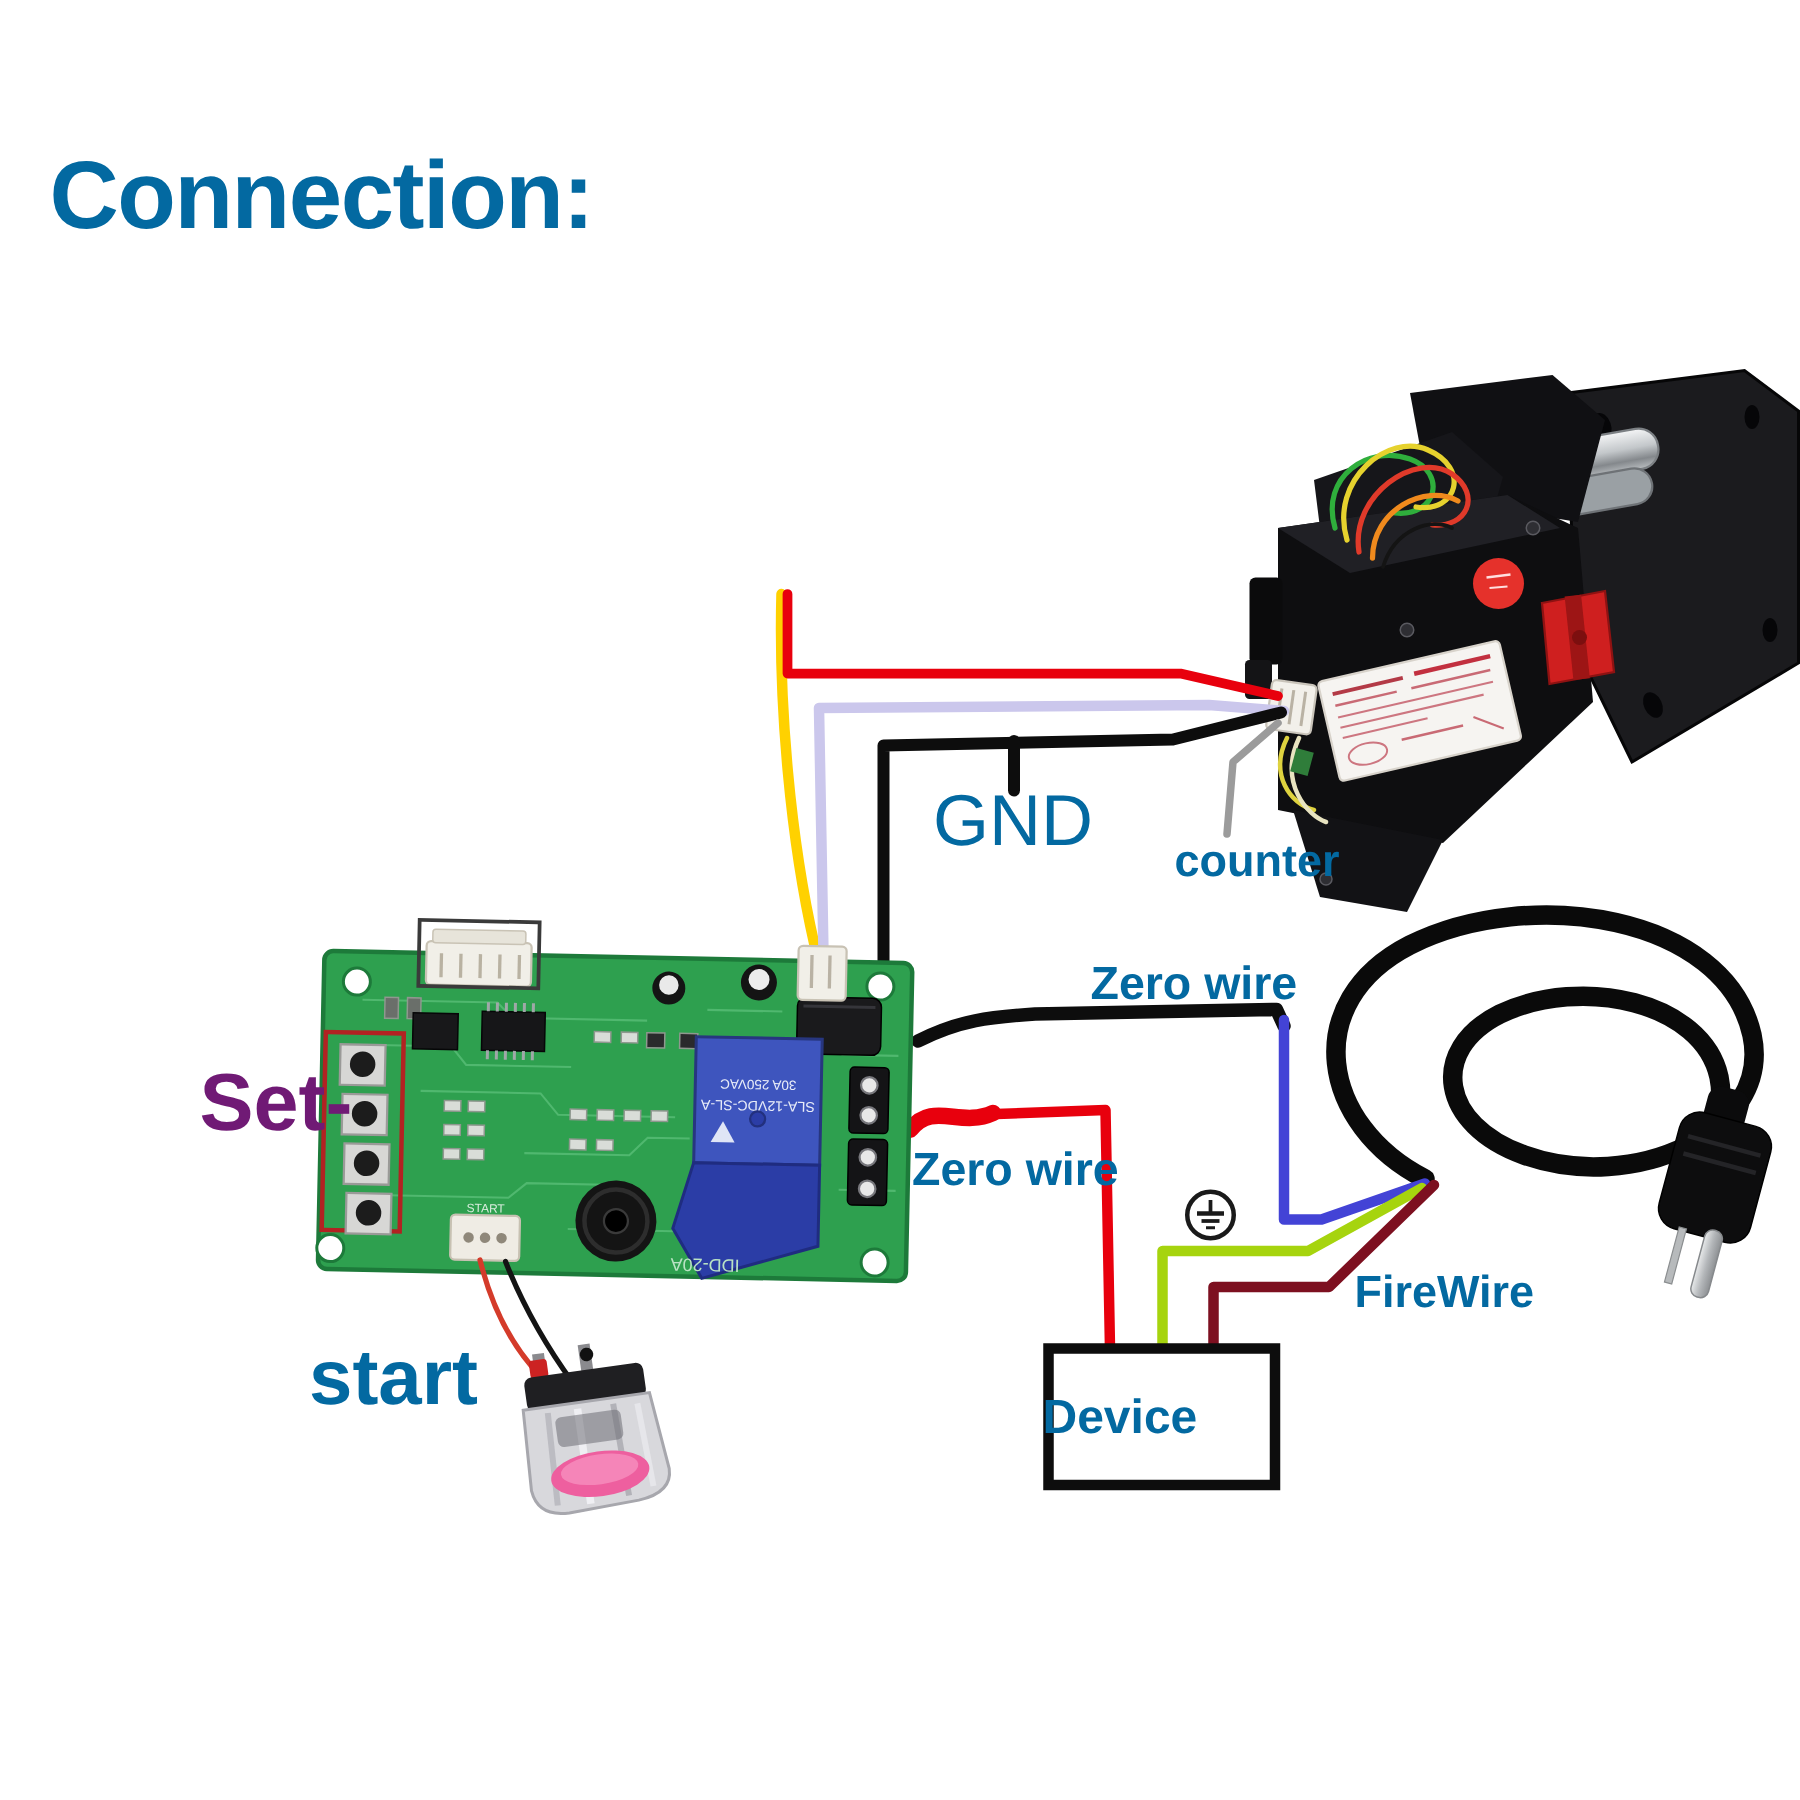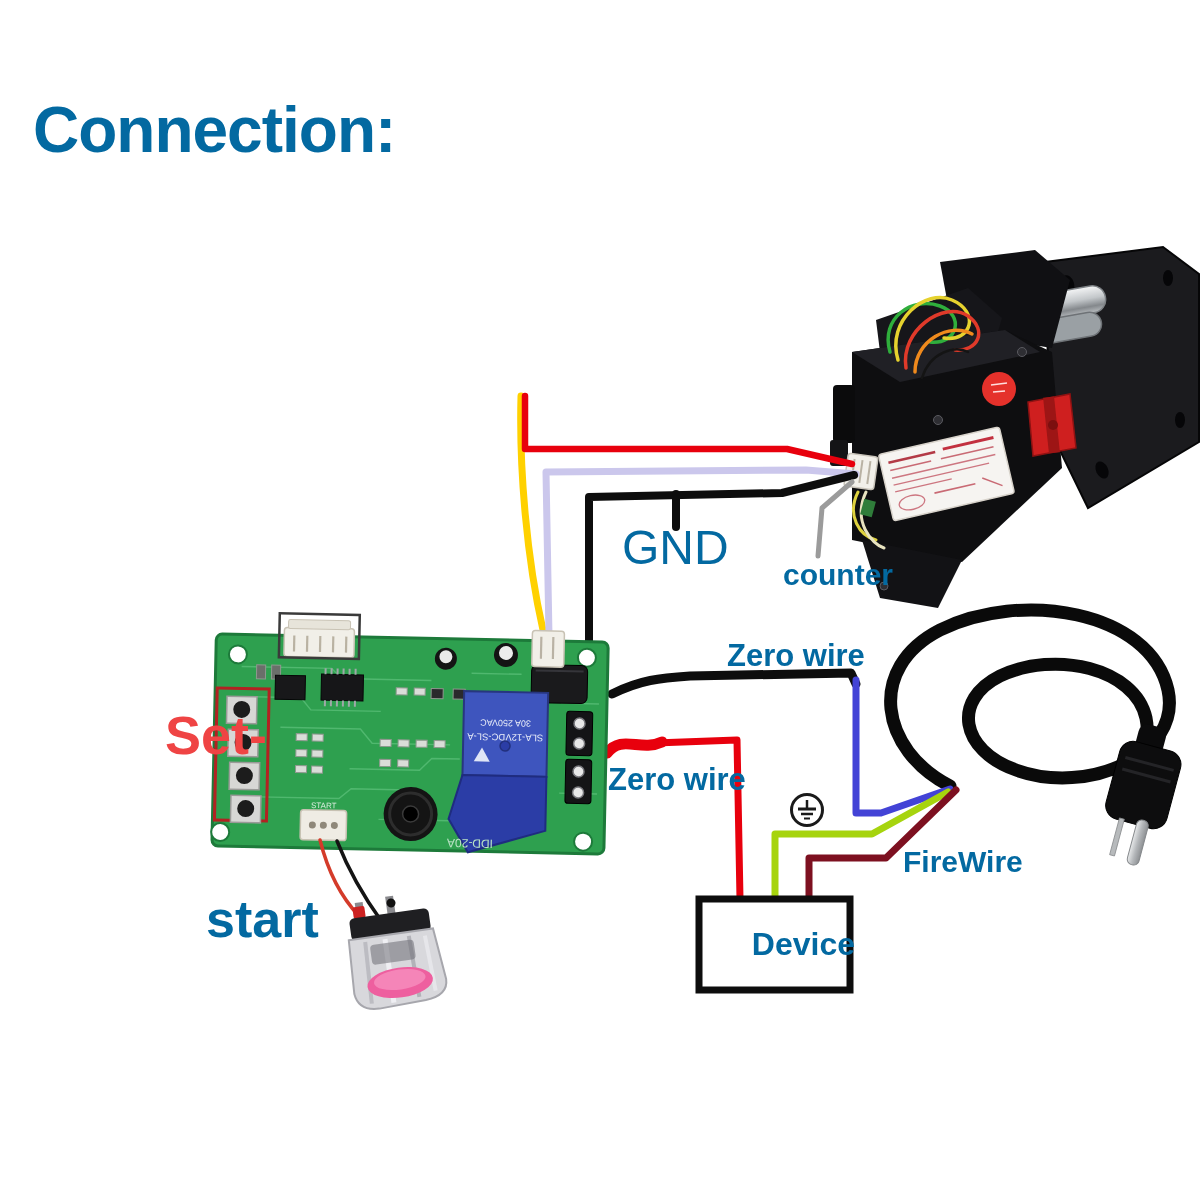--- a/index.html
+++ b/index.html
@@ -5,25 +5,25 @@
   html,body{margin:0;padding:0;background:#fff;}
   .stage{position:relative;width:1200px;height:1200px;background:#ffffff;overflow:hidden;
          font-family:"Liberation Sans",sans-serif;}
   .stage svg{position:absolute;left:0;top:0;}
   .label{position:absolute;color:#0369a1;font-weight:600;white-space:nowrap;line-height:1;}
   .title{font-size:64px;font-weight:700;letter-spacing:-1px;}
   .lbl-dc12v{font-size:50px;font-weight:700;}
   .lbl-gnd{font-size:48px;font-weight:400;}
   .lbl-counter{font-size:30px;}
   .lbl-unavailable{font-size:35px;}
-  .lbl-set{font-size:54px;font-weight:700;color:#ef4444;margin-left:32px;}
+  .lbl-set{font-size:54px;font-weight:700;color:#701a75;}
   .lbl-start{font-size:52px;}
   .lbl-zero{font-size:31px;}
   .lbl-firewire{font-size:30px;}
-  .lbl-device{font-size:32px;position:absolute;width:160px;text-align:right;}
+  .lbl-device{font-size:32px;position:absolute;width:160px;text-align:left;}
 </style>
 </head>
 <body>
 
 <div class="stage">
 
 <svg width="1200" height="1200" viewBox="0 0 1200 1200">
   <defs>
     <linearGradient id="chrome" x1="0" y1="0" x2="0" y2="1">
       <stop offset="0" stop-color="#f4f5f6"></stop>

